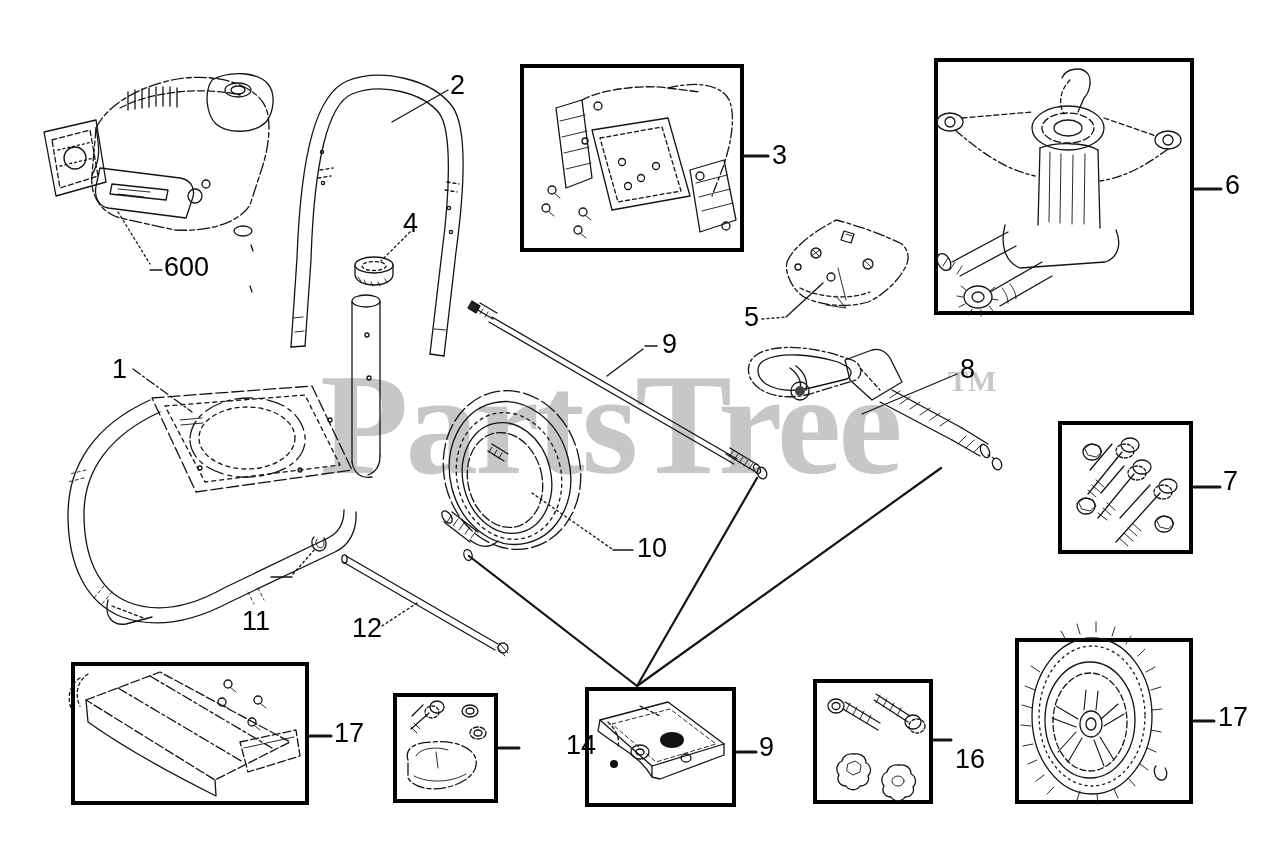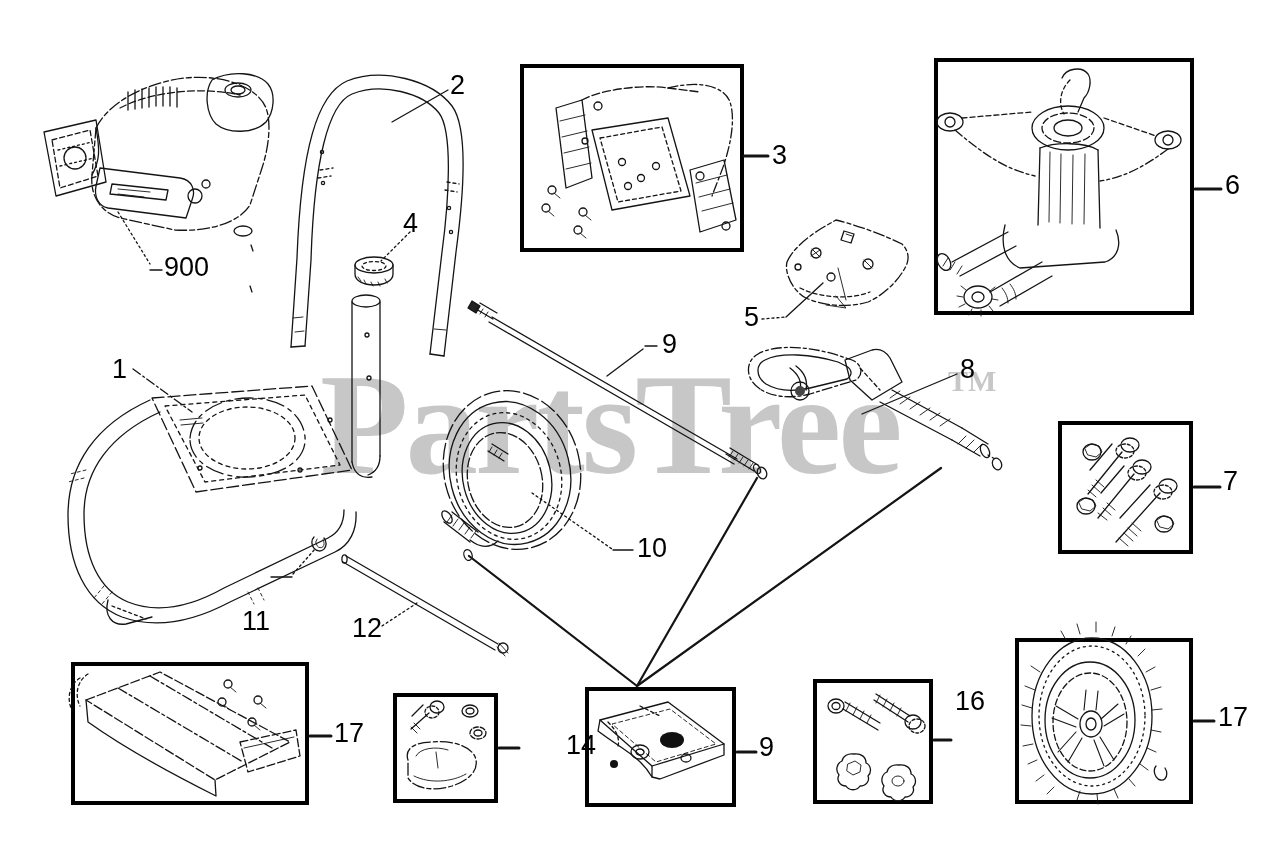--- a/index.html
+++ b/index.html
@@ -372,32 +372,32 @@
         <path d="M1068,762 L1082,738 M1058,752 L1076,732"></path>
         <path d="M1056,706 L1078,719 M1052,718 L1076,727"></path>
       </g>
       <ellipse cx="1091" cy="724" rx="11" ry="13"></ellipse>
       <ellipse cx="1091" cy="724" rx="5" ry="6"></ellipse>
       <path d="M1156,766 a6,8 -20 1 0 9,2"></path>
     </g>
   </svg>
 
   <div id="callout-layer">
-      <div class="callout" style="left: 164px; top: 254px;">900</div>
+      <div class="callout" style="left: 164px; top: 254px;">600</div>
       <div class="callout" style="left: 112px; top: 356px;">1</div>
       <div class="callout" style="left: 450px; top: 72px;">2</div>
       <div class="callout" style="left: 772px; top: 142px;">3</div>
       <div class="callout" style="left: 403px; top: 210px;">4</div>
       <div class="callout" style="left: 744px; top: 304px;">5</div>
       <div class="callout" style="left: 1225px; top: 172px;">6</div>
       <div class="callout" style="left: 1223px; top: 468px;">7</div>
       <div class="callout" style="left: 960px; top: 356px;">8</div>
       <div class="callout" style="left: 662px; top: 331px;">9</div>
       <div class="callout" style="left: 637px; top: 535px;">10</div>
       <div class="callout" style="left: 242px; top: 562px; margin-top: 46px;">11</div>
       <div class="callout" style="left: 352px; top: 615px;">12</div>
       <div class="callout" style="left: 334px; top: 720px;">17</div>
       <div class="callout" style="left: 522px; top: 732px; margin-left: 44px;">14</div>
       <div class="callout" style="left: 759px; top: 734px;">9</div>
-      <div class="callout" style="left: 955px; top: 688px; text-align: right;">16</div>
+      <div class="callout" style="left: 955px; top: 746px; text-align: right;">16</div>
       <div class="callout" style="left: 1218px; top: 704px;">17</div>
     </div>
 </div>
 
 </body></html>

